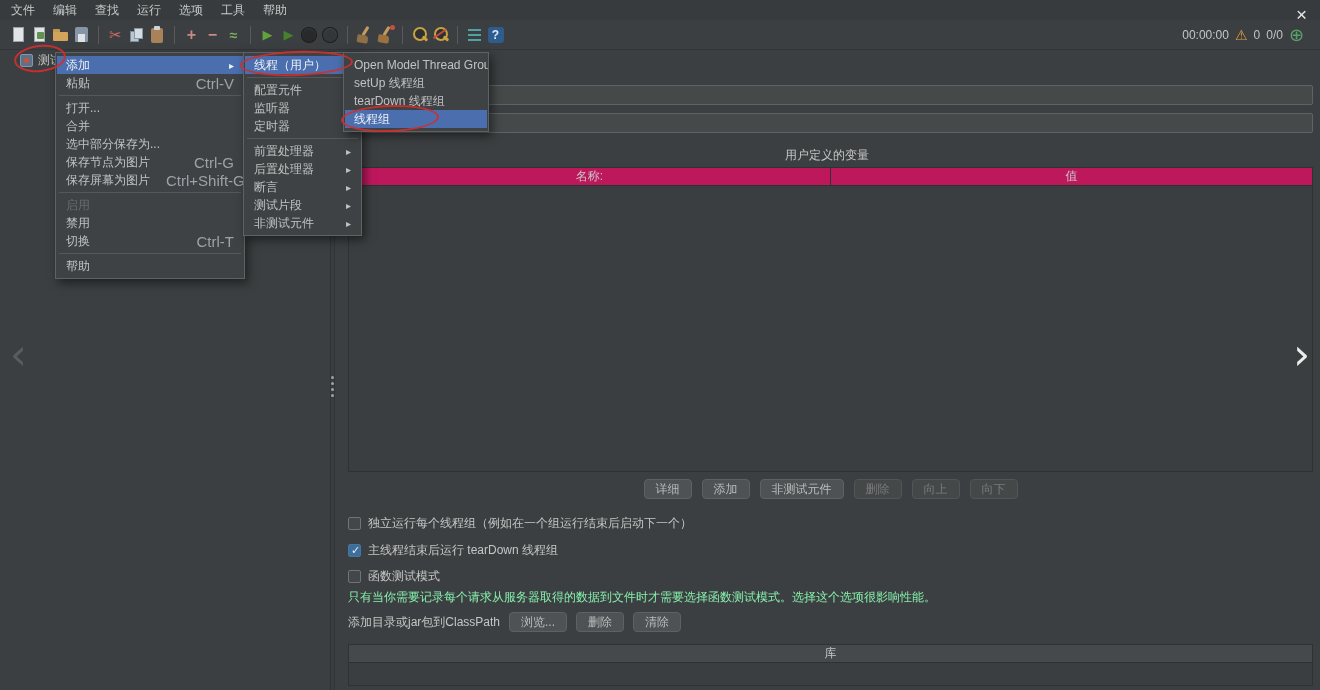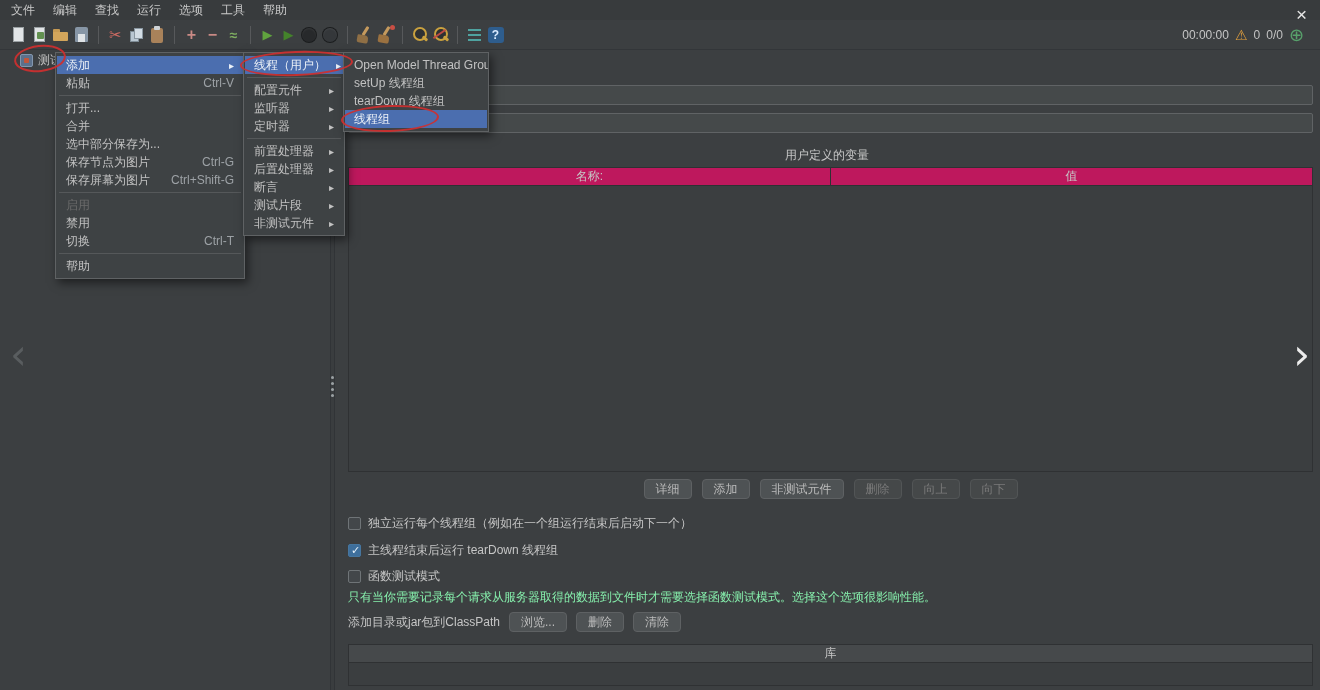--- a/index.html
+++ b/index.html
@@ -93,24 +93,24 @@
   
   .nav{position:absolute;top:334px;font-size:42px;line-height:1;z-index:45;cursor:pointer;
        font-family:"DejaVu Sans",sans-serif}
   .nav-prev{left:10px;color:#595d5f}
   .nav-next{right:10px;color:#ececec}
 
   
   .menu{position:absolute;background:#3e4244;border:1px solid #5f6264;box-shadow:3px 4px 9px rgba(0,0,0,.5);
         padding:3px 1px;z-index:50}
   .m1{left:55px;top:52px;width:190px}
-  .m2{left:243px;top:52px;width:102px}
+  .m2{left:243px;top:52px;width:119px}
   .m3{left:343px;top:52px;width:146px;overflow:hidden}
   .mi{display:flex;align-items:center;height:18px;padding:0 9px;color:#c2c2c2;cursor:default;white-space:nowrap}
-  .mi .sc{margin-left:auto;color:#9da2a6;font-size:12px;padding-left:16px}
+  .mi .sc{margin-left:auto;color:#9da2a6;font-size:15px;padding-left:16px}
   .mi.has-sub::after{content:"▸";margin-left:auto;padding-left:10px;font-size:10px}
   .mi.sel{background:#4b6eaf;color:#ecf1f7}
   .mi.dis{color:#6b6b6b}
   .msep{height:1px;background:#55585a;margin:3px 2px}
 
   
   .ann{position:absolute;border:2px solid #cf2f2f;border-radius:50%;z-index:70;pointer-events:none;opacity:.92}
   .a1{left:14px;top:45px;width:52px;height:27px;transform:rotate(-6deg)}
   .a2{left:240px;top:51px;width:113px;height:25px;transform:rotate(-2deg)}
   .a3{left:341px;top:105px;width:98px;height:27px;transform:rotate(-2deg)}

